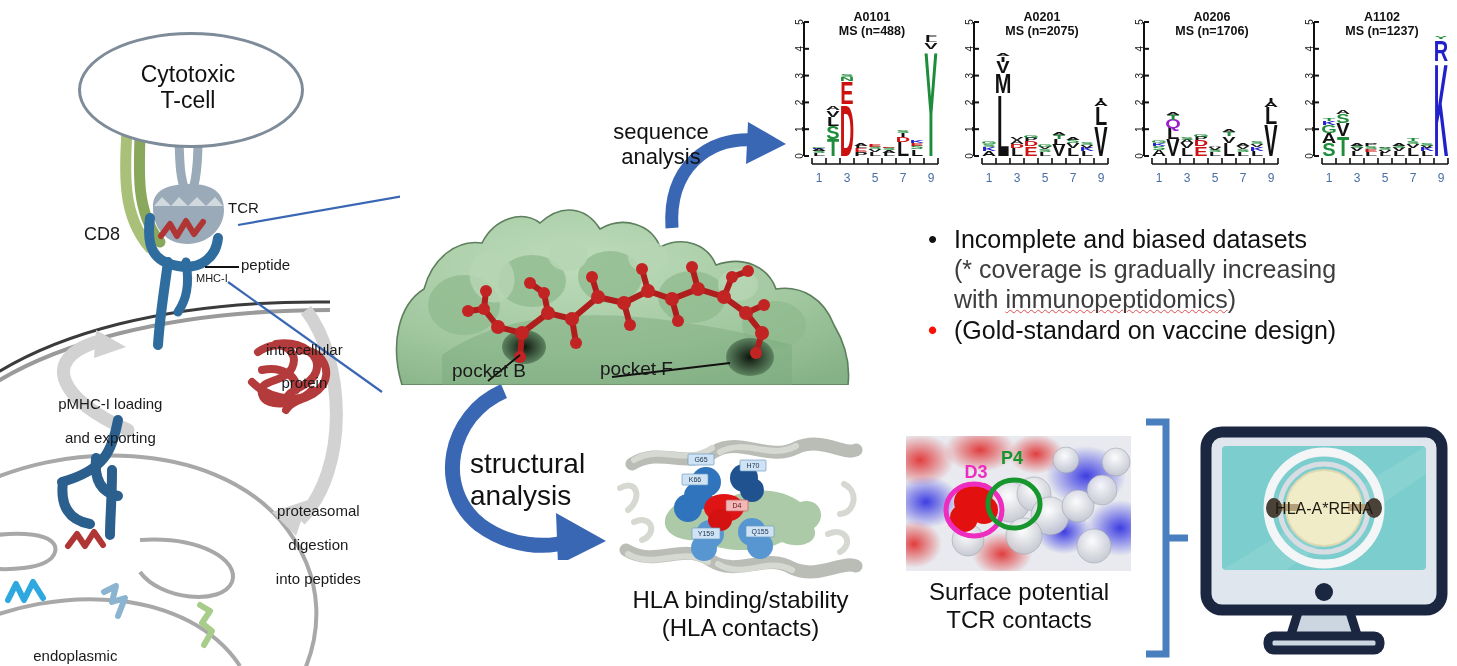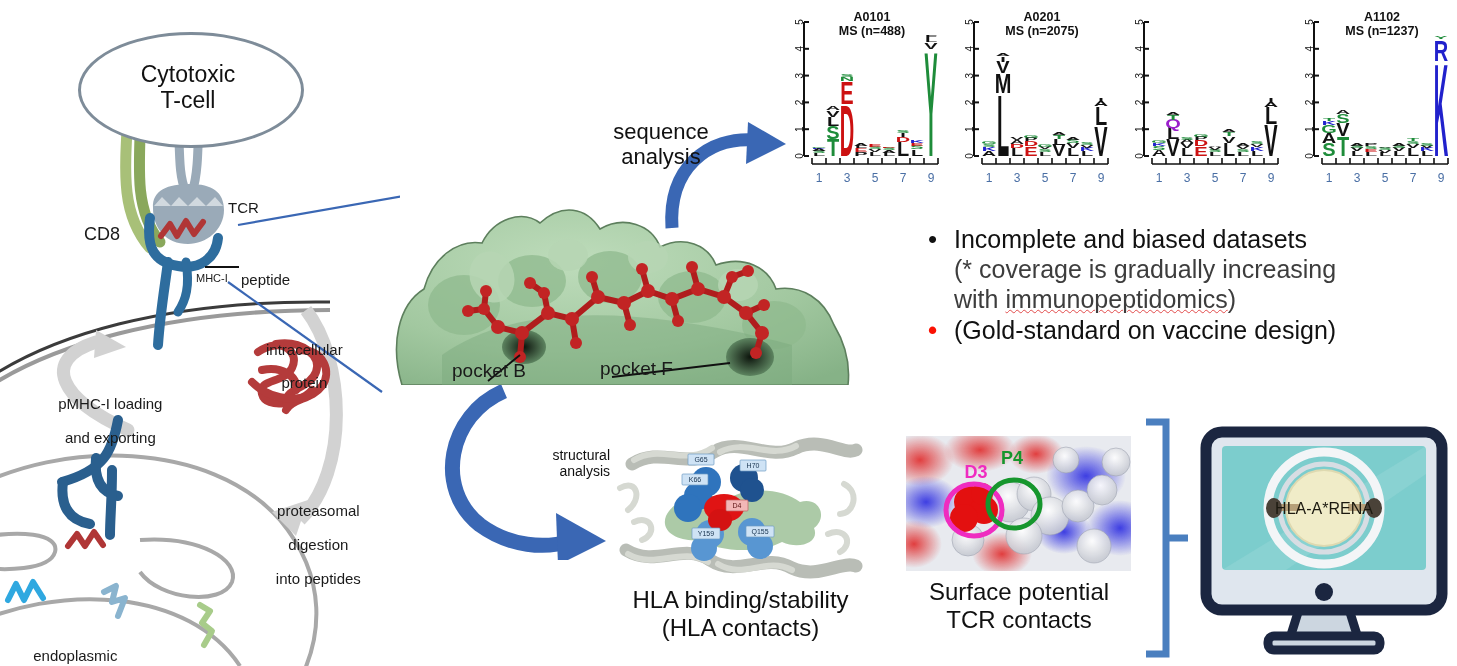--- a/index.html
+++ b/index.html
@@ -12,41 +12,41 @@
   .lbl{font-size:15px;color:#1a1a1a;line-height:1.12;white-space:pre;}
   .lbl-c{text-align:center;}
 
   
   #tcell-ellipse{left:78px;top:32px;width:220px;height:110px;
       border:3px solid #7e8c99;border-radius:50%;background:#fff;}
   #tcell-label{left:88px;top:62px;width:200px;text-align:center;
       font-size:23px;line-height:1.12;color:#111;}
   #tcr-label{left:228px;top:200px;font-size:15px;text-align:center;}
   #cd8-label{left:84px;top:224px;font-size:18px;}
-  #peptide-label{left:241px;top:272px;font-size:15px;}
+  #peptide-label{left:241px;top:257px;font-size:15px;}
   #mhc-label{left:196px;top:272px;font-size:11px;}
   #pep-leader{left:205px;top:266px;width:34px;height:2px;background:#111;}
 
   #intracell-label{left:236px;top:325px;width:120px;text-align:center;font-size:15px;line-height:1.12;}
   #pmhc-label{left:22px;top:378px;width:160px;text-align:center;font-size:15px;line-height:1.14;}
   #prote-label{left:250px;top:485px;width:120px;text-align:center;font-size:15px;line-height:1.14;}
   #er-label{left:2px;top:630px;width:130px;text-align:center;font-size:15px;line-height:1.14;}
 
   
   #mhc-surface{left:372px;top:185px;width:480px;height:200px;}
   #pocketB-label{left:452px;top:360px;font-size:19px;}
   #pocketF-label{left:600px;top:358px;font-size:19px;}
 
   
   #seq-arrow{left:640px;top:120px;width:180px;height:110px;}
   #seq-label{left:596px;top:119px;width:130px;text-align:center;
       font-size:22px;line-height:1.14;}
   #str-arrow{left:430px;top:385px;width:190px;height:175px;}
-  #str-label{left:470px;top:448px;width:140px;text-align:right;
-      font-size:14px;line-height:1.14;}
+  #str-label{left:470px;top:448px;width:140px;text-align:left;
+      font-size:28px;line-height:1.14;}
 
   
   #logos{left:778px;top:6px;width:678px;height:208px;display:flex;gap:6px;}
   .logo-panel{width:164px;height:208px;position:relative;}
   .logo-title{position:absolute;left:24px;top:4px;width:140px;text-align:center;
       font-size:12.5px;font-weight:bold;color:#111;line-height:1.12;}
   .logo-sub{font-weight:bold;}
   .logo-svg{position:absolute;left:0;top:0;}
 
   
@@ -577,20 +577,21 @@
         <line x1="146" y1="158" x2="146" y2="152" stroke="#111" stroke-width="1.6"></line>
         <line x1="160" y1="158" x2="160" y2="152" stroke="#111" stroke-width="1.6"></line>
         <text x="41" y="176" text-anchor="middle" font-family="Liberation Sans, sans-serif" font-size="12" fill="#4a6fa5">1</text>
         <text x="69" y="176" text-anchor="middle" font-family="Liberation Sans, sans-serif" font-size="12" fill="#4a6fa5">3</text>
         <text x="97" y="176" text-anchor="middle" font-family="Liberation Sans, sans-serif" font-size="12" fill="#4a6fa5">5</text>
         <text x="125" y="176" text-anchor="middle" font-family="Liberation Sans, sans-serif" font-size="12" fill="#4a6fa5">7</text>
         <text x="153" y="176" text-anchor="middle" font-family="Liberation Sans, sans-serif" font-size="12" fill="#4a6fa5">9</text>
       </svg>
     </div>
     <div class="logo-panel">
+      <div class="logo-title"><span>A0206</span><br><span class="logo-sub">MS (n=1706)</span></div>
       <svg width="164" height="208" class="logo-svg">
         <line x1="26" y1="16" x2="26" y2="150" stroke="#111" stroke-width="2"></line>
         <line x1="26" y1="16" x2="31" y2="16" stroke="#111" stroke-width="2"></line>
         <line x1="26" y1="150" x2="31" y2="150" stroke="#111" stroke-width="2"></line>
         <line x1="26" y1="150" x2="31" y2="150" stroke="#111" stroke-width="2"></line>
         <text x="22" y="150" text-anchor="middle" dominant-baseline="middle" font-family="Liberation Sans, sans-serif" font-size="10" fill="#111" transform="rotate(-90 22 150)">0</text>
         <line x1="26" y1="123.2" x2="31" y2="123.2" stroke="#111" stroke-width="2"></line>
         <text x="22" y="123.2" text-anchor="middle" dominant-baseline="middle" font-family="Liberation Sans, sans-serif" font-size="10" fill="#111" transform="rotate(-90 22 123.2)">1</text>
         <line x1="26" y1="96.4" x2="31" y2="96.4" stroke="#111" stroke-width="2"></line>
         <text x="22" y="96.4" text-anchor="middle" dominant-baseline="middle" font-family="Liberation Sans, sans-serif" font-size="10" fill="#111" transform="rotate(-90 22 96.4)">2</text>

